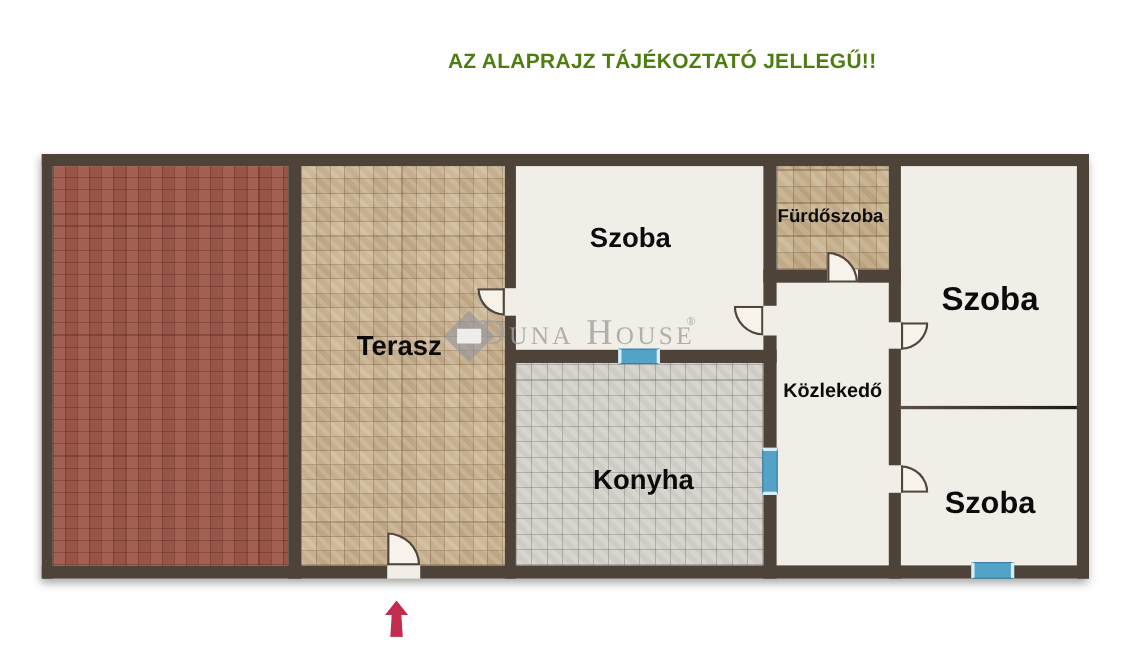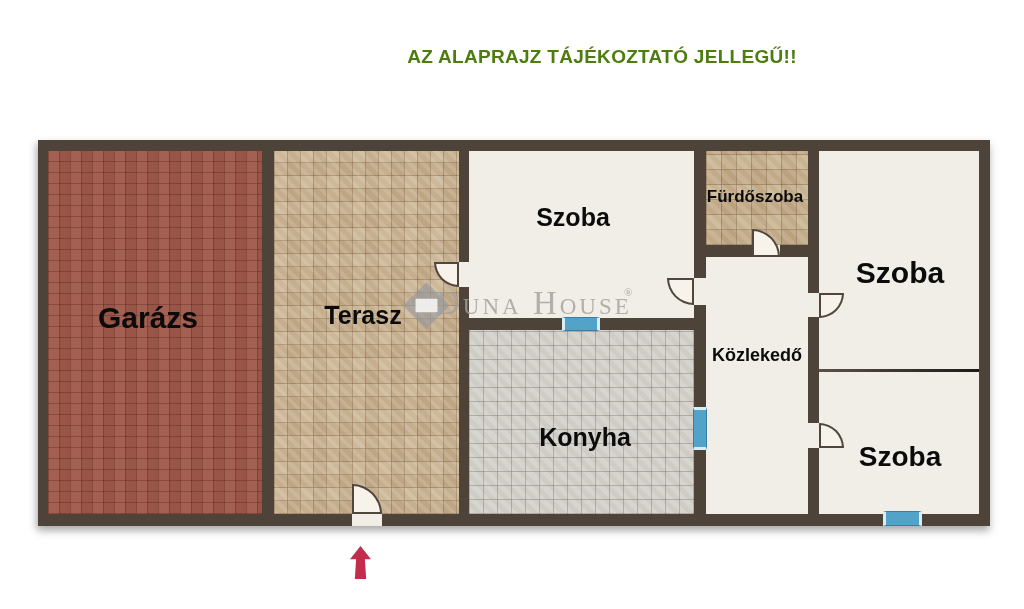--- a/index.html
+++ b/index.html
@@ -134,21 +134,20 @@
   <div class="window v" style="left:655px;top:267px;width:14px;height:43px;"></div>
   <div class="window h" style="left:845px;top:371px;width:39px;height:15px;"></div>
 
   <div class="door bl" style="left:396px;top:122px;width:25px;height:25px;"></div>
   <div class="door bl" style="left:629px;top:138px;width:27px;height:27px;"></div>
   <div class="door tr" style="left:714px;top:89px;width:28px;height:28px;"></div>
   <div class="door br" style="left:781px;top:153px;width:25px;height:25px;"></div>
   <div class="door tr" style="left:781px;top:283px;width:25px;height:25px;"></div>
   <div class="door tr" style="left:314px;top:344px;width:30px;height:30px;"></div>
 
-  <div class="room-label" style="left:110px;top:178px;font-size:30px;">Garázs</div>
   <div class="room-label" style="left:325px;top:175px;font-size:25px;">Terasz</div>
   <div class="room-label" style="left:535px;top:77px;font-size:25px;">Szoba</div>
   <div class="room-label" style="left:717px;top:57px;font-size:17px;">Fürdőszoba</div>
   <div class="room-label" style="left:862px;top:133px;font-size:30px;">Szoba</div>
   <div class="room-label" style="left:719px;top:215px;font-size:18px;">Közlekedő</div>
   <div class="room-label" style="left:547px;top:297px;font-size:25px;">Konyha</div>
   <div class="room-label" style="left:862px;top:317px;font-size:28px;">Szoba</div>
 </div>
 
 <div class="watermark">

